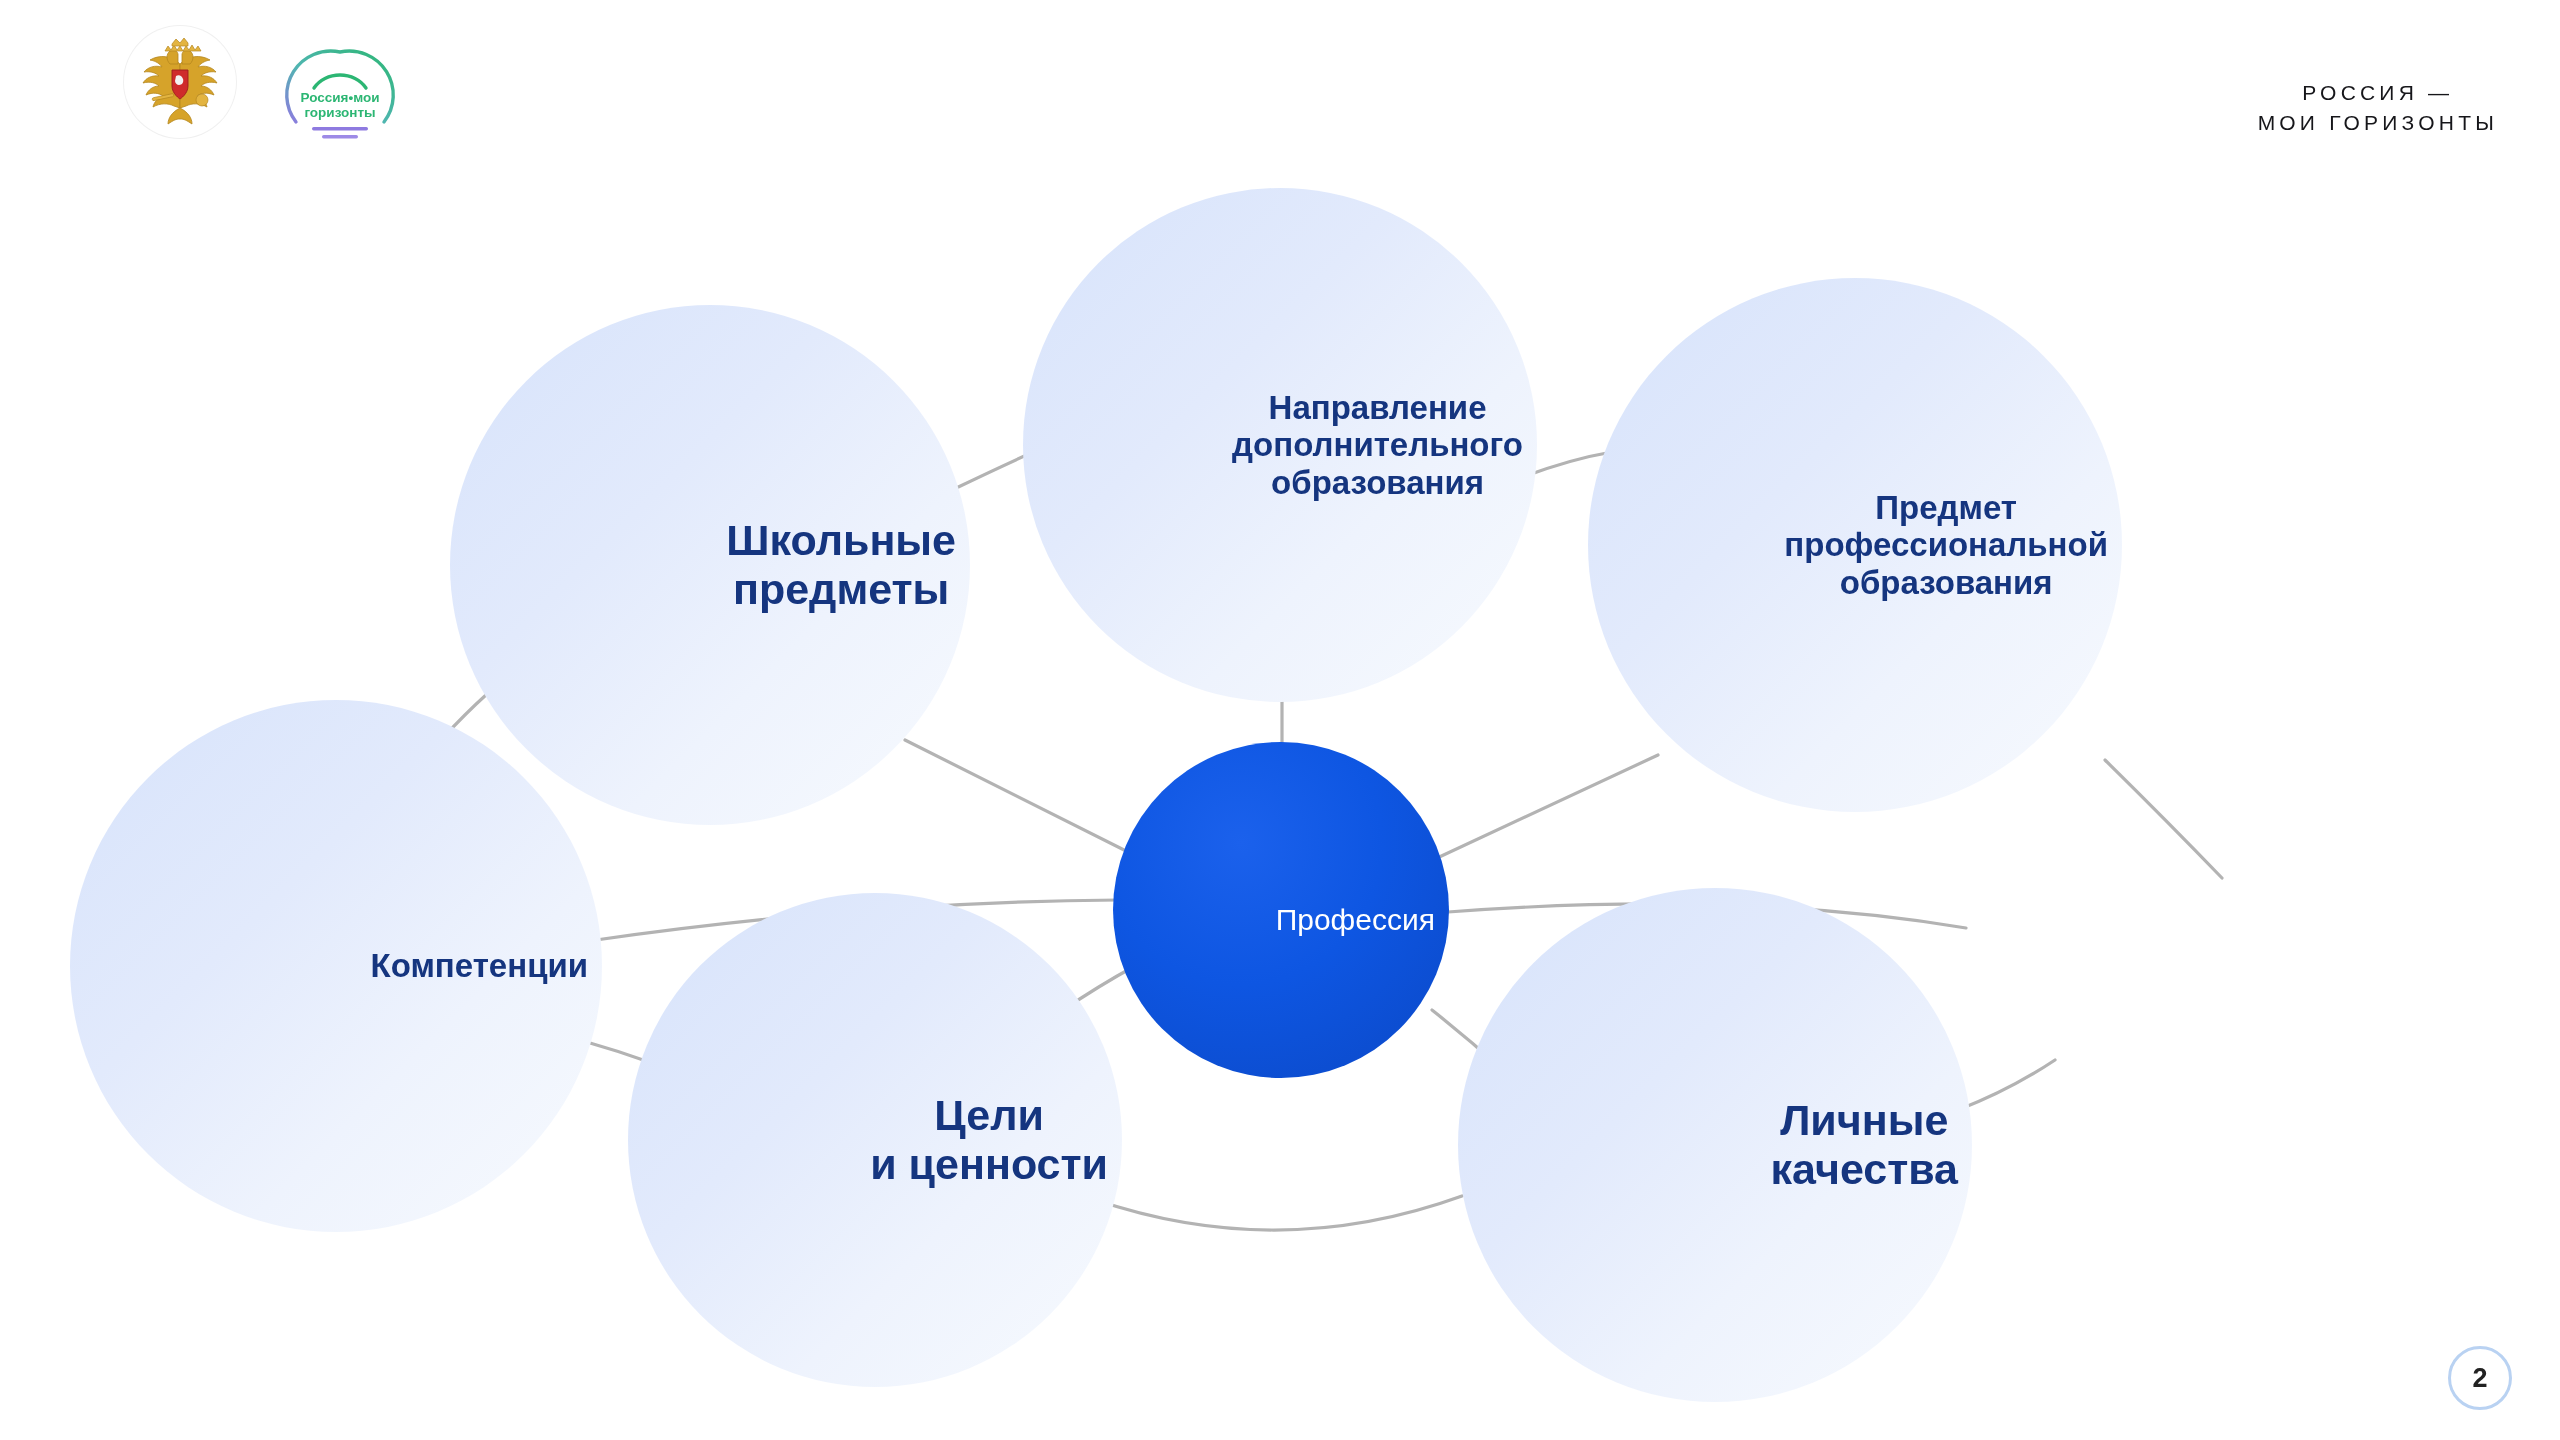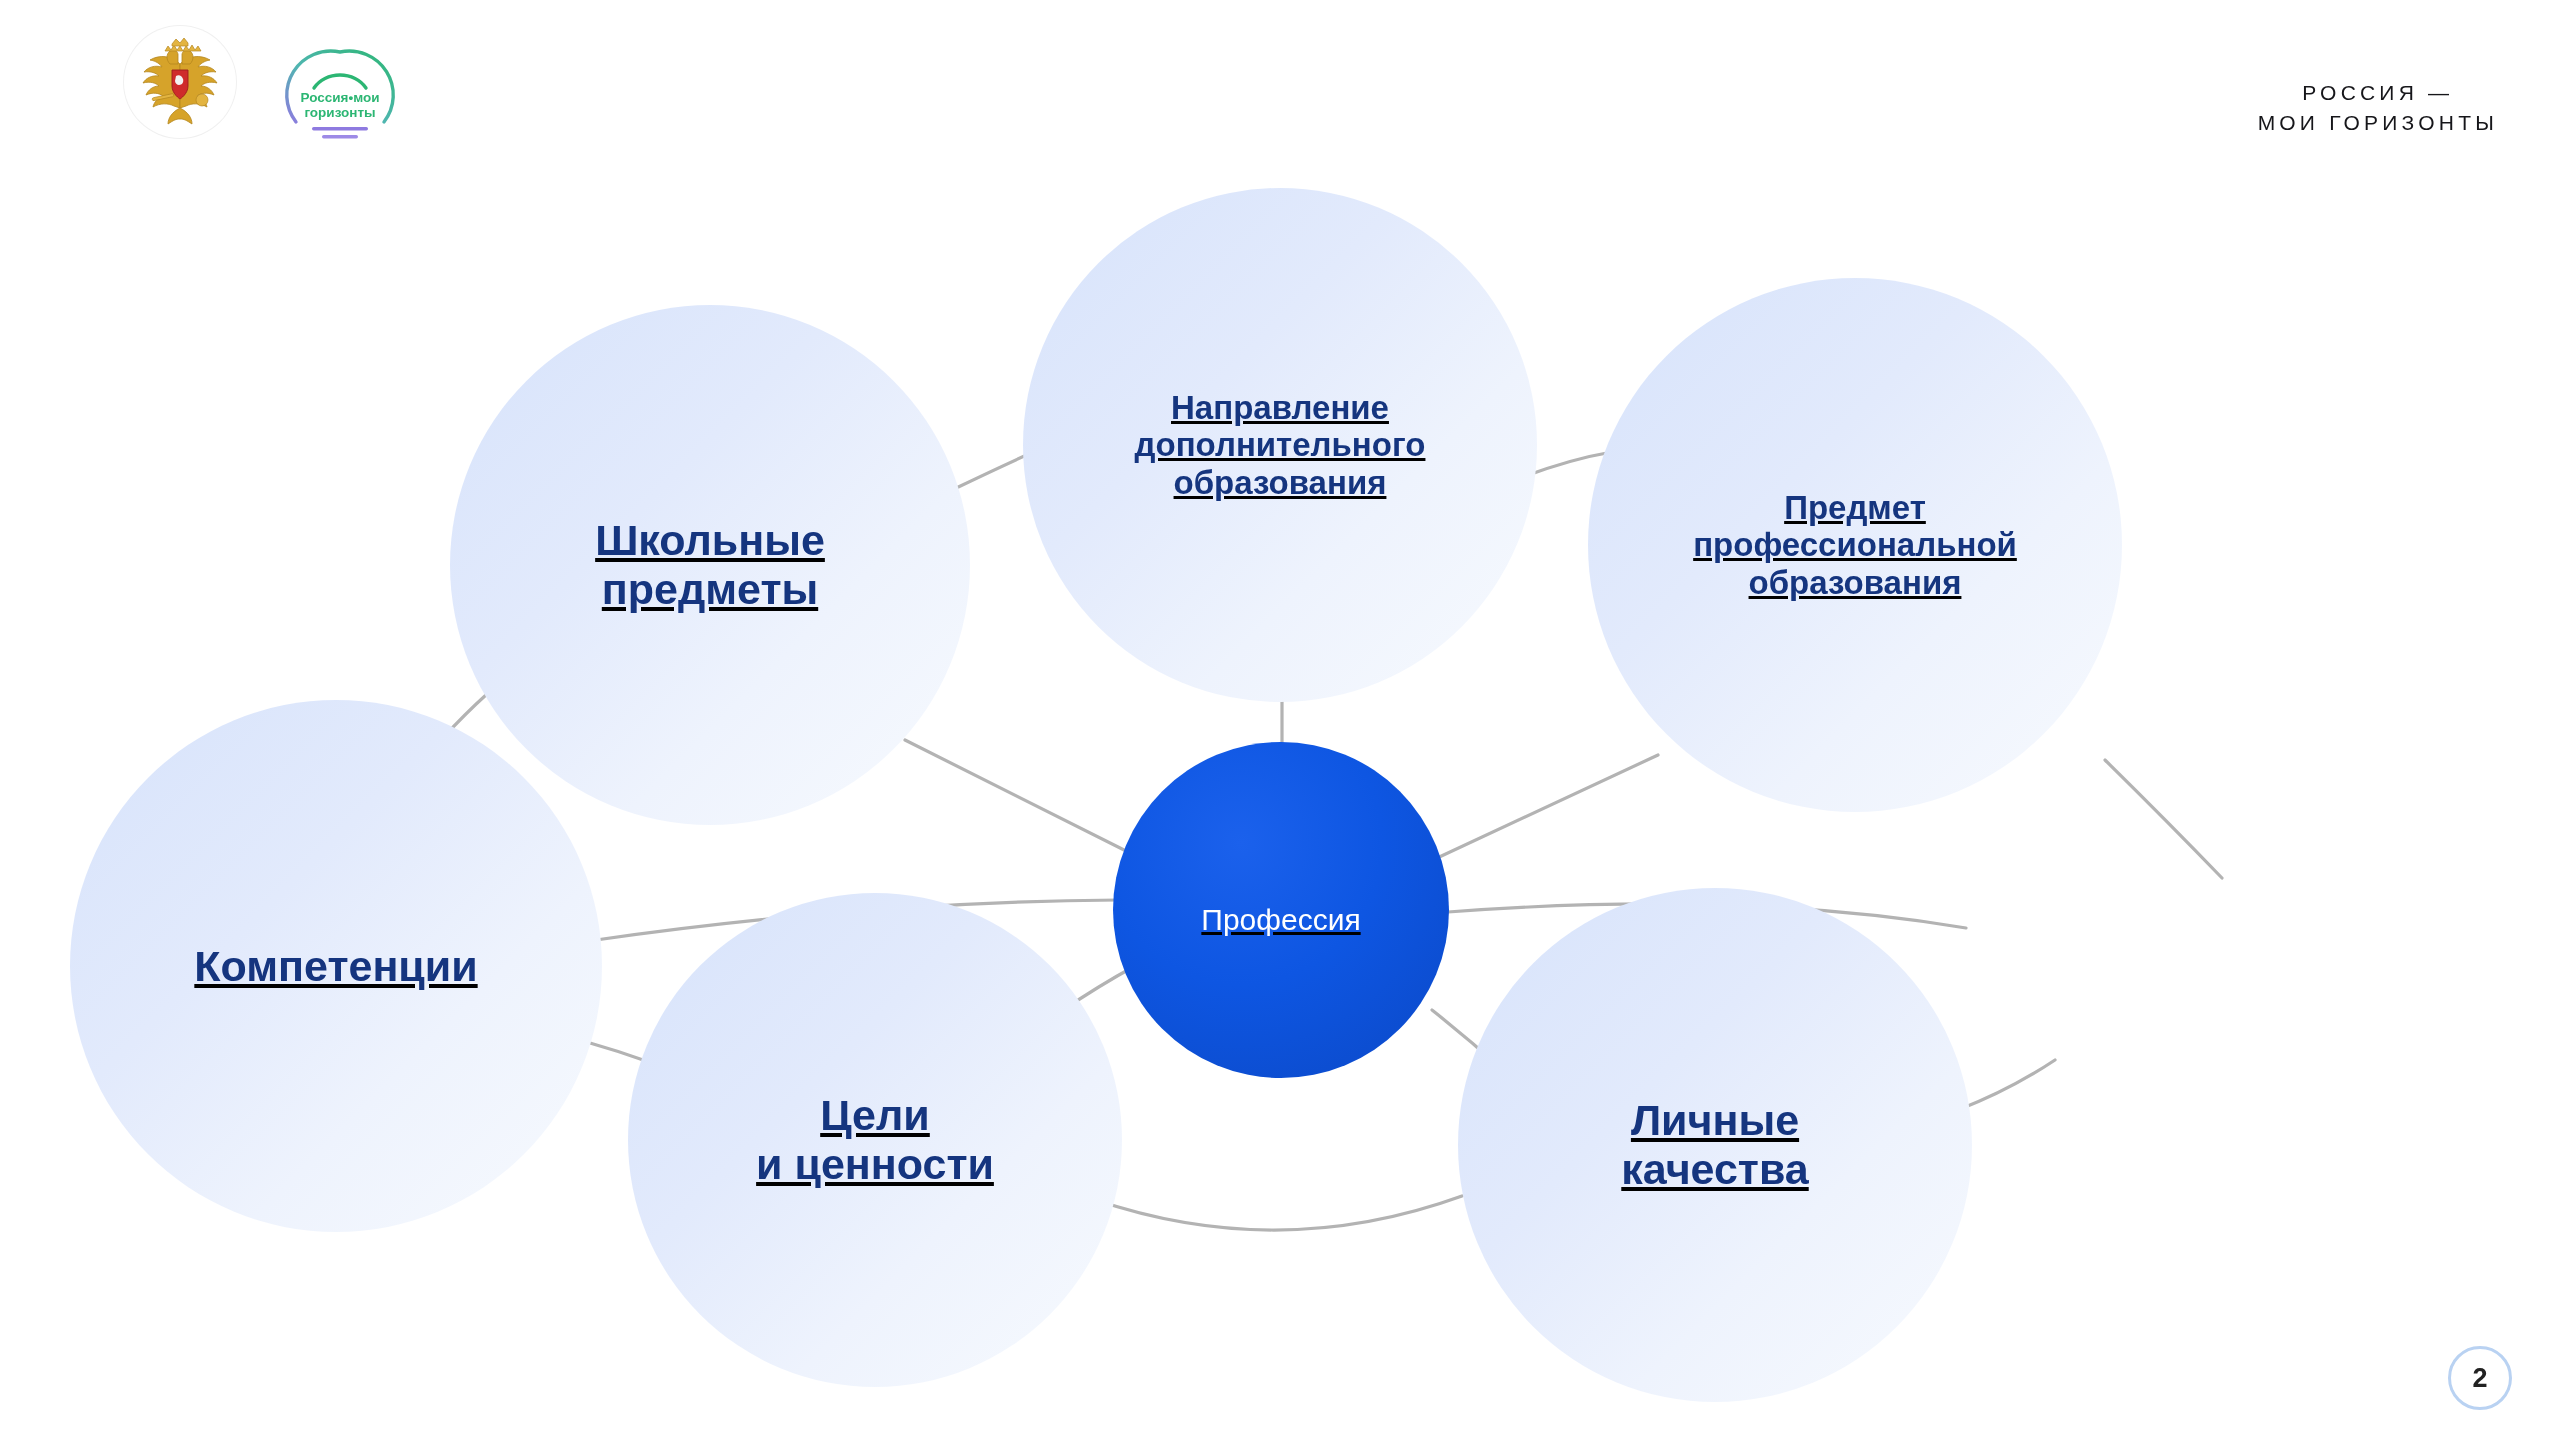--- a/index.html
+++ b/index.html
@@ -42,22 +42,22 @@
     font-size:21px;font-weight:500;line-height:30px;
     letter-spacing:4.2px;white-space:nowrap;
   }
 
   
   .diagram{position:absolute;left:0;top:0;width:2560px;height:1440px;}
   .links{position:absolute;left:0;top:0;width:2560px;height:1440px;}
 
   .node{
     position:absolute;border-radius:50%;
-    display:flex;align-items:center;justify-content:center;
-    text-align:center;box-sizing:border-box;text-decoration:underline;
+    display:flex;align-items:center;justify-content:flex-end;
+    text-align:center;box-sizing:border-box;
   }
   .node .label{
     color:#15357f;font-weight:700;line-height:1.13;
     white-space:pre-line;
     padding:0 14px;
   }
   .node.petal{
     background:
       linear-gradient(135deg,#d7e3fb 0%,#e2eafc 38%,#eef3fd 66%,#f7fafe 100%);
   }
@@ -72,21 +72,21 @@
   #node-subject {left:1588px;top:278px;width:534px;height:534px;}
   #node-comp    {left:70px;top:700px;width:532px;height:532px;}
   #node-cond    {left:1958px;top:698px;width:534px;height:534px;}
   #node-goals   {left:628px;top:893px;width:494px;height:494px;}
   #node-pers    {left:1458px;top:888px;width:514px;height:514px;}
   #node-prof    {left:1113px;top:742px;width:336px;height:336px;}
 
   #node-extra   .label{font-size:33px;}
   #node-subject .label{font-size:33px;}
   #node-school  .label{font-size:43px;}
-  #node-comp    .label{font-size:43px;}
+  #node-comp    .label{font-size:33px;}
   #node-cond    .label{font-size:43px;}
   #node-goals   .label{font-size:43px;}
   #node-pers    .label{font-size:43px;}
   #node-prof    .label{font-size:30px;margin-top:20px;}
 
   
   .page-badge{
     position:absolute;left:2448px;top:1346px;width:64px;height:64px;
     border-radius:50%;border:3px solid #b9d2f2;
     display:flex;align-items:center;justify-content:center;

